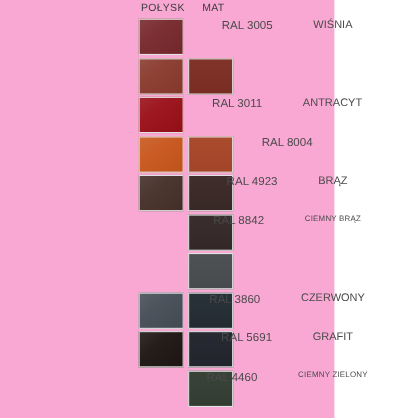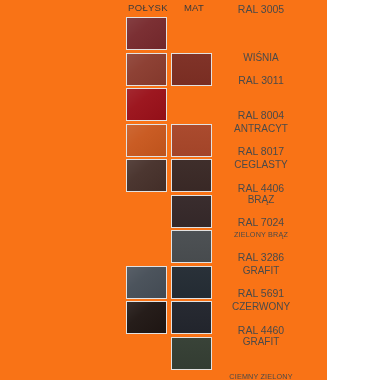--- a/index.html
+++ b/index.html
@@ -11,22 +11,21 @@
     height: 380px;
     background: #ffffff;
     font-family: "Liberation Sans", sans-serif;
     overflow: hidden;
   }
 
   #swatch-chart {
     position: relative;
     width: 304px;
     height: 380px;
-    background: #f97316;
-    padding-left: 23px;
+    background: #f9a8d4;
   }
 
   
   .col-headers {
     position: absolute;
     top: 2px;
     left: 0;
     width: 380px;
     height: 14px;
   }
@@ -102,22 +101,21 @@
     pointer-events: none;
   }
 
   .row-label {
     position: absolute;
     left: 205px;
     top: 0;
     width: 112px;
     height: 33px;
     display: flex;
-    flex-direction: column;
-    align-items: center;
+    flex-direction: row;
     justify-content: center;
     text-align: center;
     line-height: 1.18;
     gap: 37px;
   }
   .ral-code {
     font-size: 10.5px;
     color: #4a4a4a;
     white-space: nowrap;
   }
@@ -160,52 +158,47 @@
         <div class="row-label">
           <div class="ral-code">RAL 3011</div>
           <div class="ral-name">ANTRACYT</div>
         </div>
       </div>
       <div class="swatch-row">
         <div class="swatch gloss filled" title="RAL 8004" style="background: rgb(200, 87, 29);"></div>
         <div class="swatch mat filled" title="RAL 8004" style="background: rgb(169, 71, 42);"></div>
         <div class="row-label">
           <div class="ral-code">RAL 8004</div>
-          <div class="ral-name">CEGLASTY</div>
         </div>
       </div>
       <div class="swatch-row">
         <div class="swatch gloss filled" title="RAL 8017" style="background: rgb(70, 48, 42);"></div>
         <div class="swatch mat filled" title="RAL 8017" style="background: rgb(59, 42, 39);"></div>
         <div class="row-label">
-          <div class="ral-code">RAL 8017</div>
+          <div class="ral-code">RAL 4923</div>
           <div class="ral-name">BRĄZ</div>
         </div>
       </div>
       <div class="swatch-row">
         <div class="swatch gloss empty"></div>
         <div class="swatch mat filled" title="RAL 8019" style="background: rgb(54, 41, 42);"></div>
         <div class="row-label">
-          <div class="ral-code">RAL 4406</div>
-          <div class="ral-name small">ZIELONY BRĄZ</div>
+          <div class="ral-code">RAL 8842</div>
+          <div class="ral-name small">CIEMNY BRĄZ</div>
         </div>
       </div>
       <div class="swatch-row">
         <div class="swatch gloss empty"></div>
         <div class="swatch mat filled" title="RAL 7024" style="background: rgb(74, 78, 81);"></div>
-        <div class="row-label">
-          <div class="ral-code">RAL 7024</div>
-          <div class="ral-name">GRAFIT</div>
-        </div>
       </div>
       <div class="swatch-row">
         <div class="swatch gloss filled" title="RAL 7016" style="background: rgb(70, 78, 87);"></div>
         <div class="swatch mat filled" title="RAL 7016" style="background: rgb(37, 45, 53);"></div>
         <div class="row-label">
-          <div class="ral-code">RAL 3286</div>
+          <div class="ral-code">RAL 3860</div>
           <div class="ral-name">CZERWONY</div>
         </div>
       </div>
       <div class="swatch-row">
         <div class="swatch gloss filled" title="RAL 9005" style="background: rgb(31, 22, 19);"></div>
         <div class="swatch mat filled" title="RAL 9005" style="background: rgb(35, 38, 46);"></div>
         <div class="row-label">
           <div class="ral-code">RAL 5691</div>
           <div class="ral-name">GRAFIT</div>
         </div>

